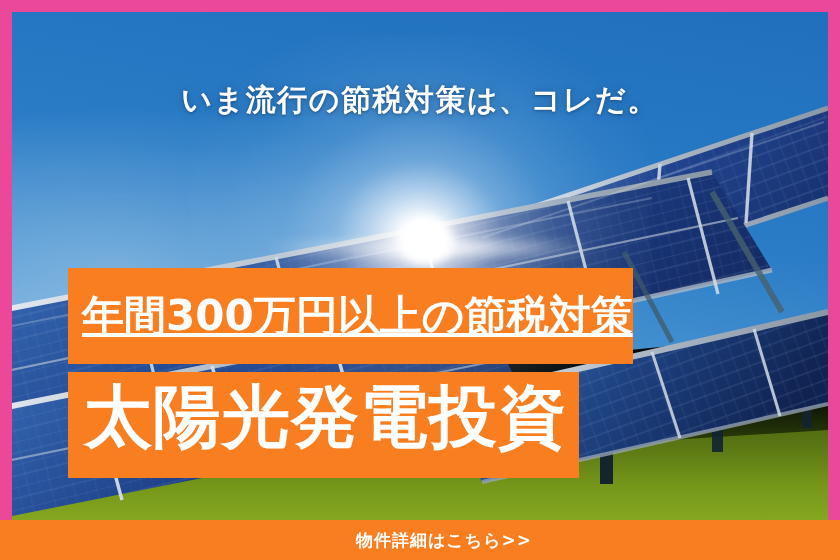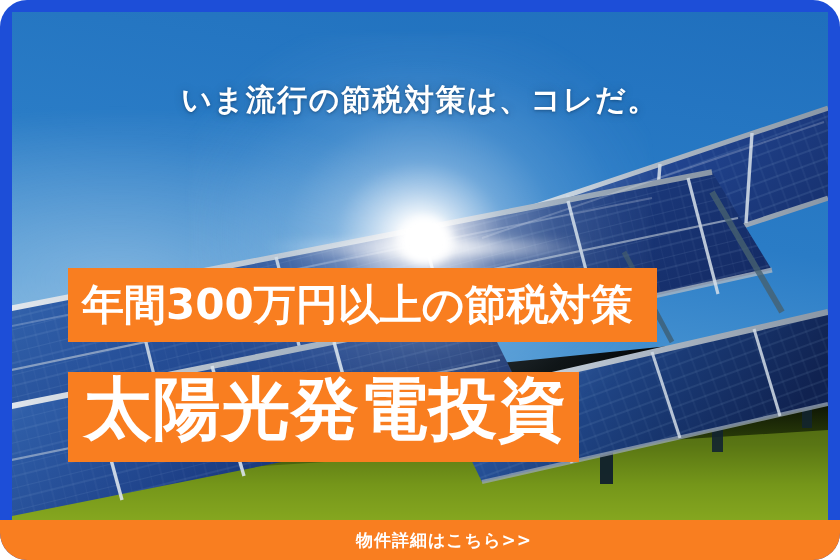--- a/index.html
+++ b/index.html
@@ -10,23 +10,22 @@
   }
   body {
     font-family: "DejaVu Sans", "Liberation Sans", sans-serif;
   }
 
   .banner {
     position: relative;
     width: 840px;
     height: 560px;
     overflow: hidden;
-    background: #1d4ed8;
+    background: #ec4899;
     box-sizing: border-box;
-    border-radius: 27px;
   }
 
   
   .photo {
     position: absolute;
     left: 12px;
     top: 12px;
     width: 816px;
     height: 508px;
     overflow: hidden;
@@ -127,29 +126,30 @@
     color: #ffffff;
     font-weight: 700;
     display: flex;
     align-items: center;
     box-sizing: border-box;
     white-space: nowrap;
   }
   .band-1 {
     left: 68px;
     top: 268px;
-    height: 74px;
-    padding: 0 24px 0 14px;
+    height: 96px;
+    padding: 0 0 0 14px;
     font-size: 42px;
     letter-spacing: 0px;
+    text-decoration: underline;
   }
   .band-2 {
     left: 68px;
     top: 372px;
-    height: 90px;
+    height: 106px;
     padding: 0 12px 16px 16px;
     font-size: 68px;
     letter-spacing: 1px;
   }
 
   
   .footer {
     position: absolute;
     left: 0;
     right: 0;

